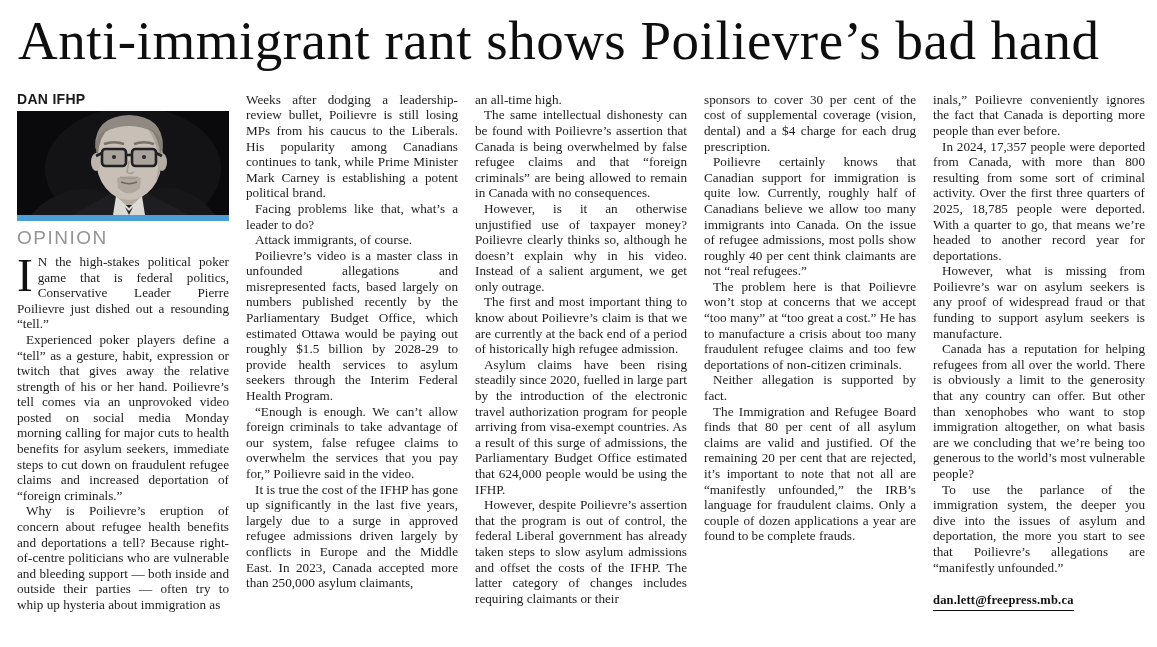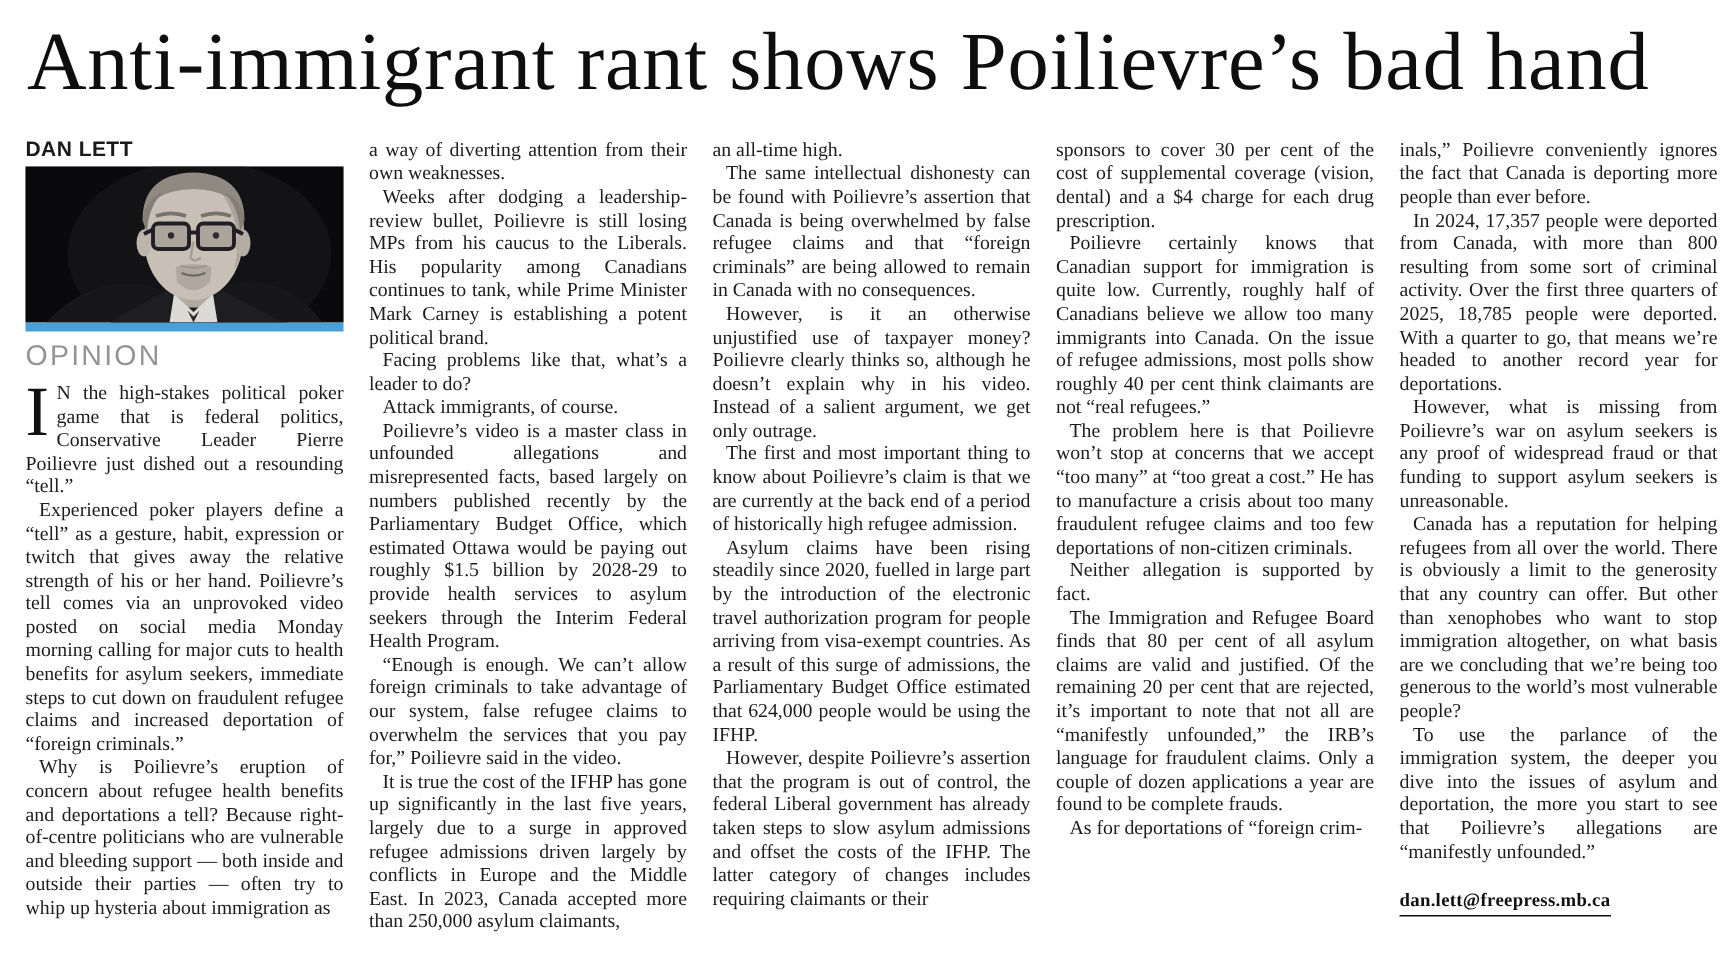--- a/index.html
+++ b/index.html
@@ -96,21 +96,21 @@
 </head>
 <body>
 
 <div class="page">
 
   <h1 class="headline">Anti-immigrant rant shows Poilievre’s bad hand</h1>
 
   <div class="columns">
 
     <div class="col">
-      <div class="byline">DAN LETT</div>
+      <div class="byline">DAN IFHP</div>
 
       <div class="photo" role="img" aria-label="Black-and-white portrait of columnist Dan Lett wearing dark-rimmed glasses against a black background">
         <svg width="212" height="104" viewBox="0 0 212 104" xmlns="http://www.w3.org/2000/svg">
           <rect width="212" height="104" fill="#0a0a0c"></rect>
           <ellipse cx="116" cy="58" rx="88" ry="62" fill="#131316"></ellipse>
 
           <path d="M14 104 C 40 74, 80 72, 100 88 L 100 104 Z" fill="#17171a"></path>
           <path d="M198 104 C 174 72, 140 70, 124 88 L 124 104 Z" fill="#17171a"></path>
           <path d="M56 104 L 98 80 L 126 80 L 172 104 Z" fill="#1e1e22"></path>
 
@@ -158,21 +158,20 @@
 
       <div class="body-text">
           <p><span class="dropcap">I</span>N the high-stakes political poker game that is federal politics, Conservative Leader Pierre Poilievre just dished out a resounding “tell.”</p>
           <p>Experienced poker players define a “tell” as a gesture, habit, expression or twitch that gives away the relative strength of his or her hand. Poilievre’s tell comes via an unprovoked video posted on social media Monday morning calling for major cuts to health benefits for asylum seekers, immediate steps to cut down on fraudulent refugee claims and increased deportation of “foreign criminals.”</p>
           <p>Why is Poilievre’s eruption of concern about refugee health benefits and deportations a tell? Because right-of-centre politicians who are vulnerable and bleeding support — both inside and outside their parties — often try to whip up hysteria about immigration as</p>
         </div>
     </div>
 
     <div class="col">
       <div class="body-text">
-          <p>a way of diverting attention from their own weaknesses.</p>
           <p>Weeks after dodging a leadership-review bullet, Poilievre is still losing MPs from his caucus to the Liberals. His popularity among Canadians continues to tank, while Prime Minister Mark Carney is establishing a potent political brand.</p>
           <p>Facing problems like that, what’s a leader to do?</p>
           <p>Attack immigrants, of course.</p>
           <p>Poilievre’s video is a master class in unfounded allegations and misrepresented facts, based largely on numbers published recently by the Parliamentary Budget Office, which estimated Ottawa would be paying out roughly $1.5 billion by 2028-29 to provide health services to asylum seekers through the Interim Federal Health Program.</p>
           <p>“Enough is enough. We can’t allow foreign criminals to take advantage of our system, false refugee claims to overwhelm the services that you pay for,” Poilievre said in the video.</p>
           <p>It is true the cost of the IFHP has gone up significantly in the last five years, largely due to a surge in approved refugee admissions driven largely by conflicts in Europe and the Middle East. In 2023, Canada accepted more than 250,000 asylum claimants,</p>
         </div>
     </div>
 
     <div class="col">
@@ -186,29 +185,28 @@
         </div>
     </div>
 
     <div class="col">
       <div class="body-text">
           <p>sponsors to cover 30 per cent of the cost of supplemental coverage (vision, dental) and a $4 charge for each drug prescription.</p>
           <p>Poilievre certainly knows that Canadian support for immigration is quite low. Currently, roughly half of Canadians believe we allow too many immigrants into Canada. On the issue of refugee admissions, most polls show roughly 40 per cent think claimants are not “real refugees.”</p>
           <p>The problem here is that Poilievre won’t stop at concerns that we accept “too many” at “too great a cost.” He has to manufacture a crisis about too many fraudulent refugee claims and too few deportations of non-citizen criminals.</p>
           <p>Neither allegation is supported by fact.</p>
           <p>The Immigration and Refugee Board finds that 80 per cent of all asylum claims are valid and justified. Of the remaining 20 per cent that are rejected, it’s important to note that not all are “manifestly unfounded,” the IRB’s language for fraudulent claims. Only a couple of dozen applications a year are found to be complete frauds.</p>
-          <p>As for deportations of “foreign crim-</p>
         </div>
     </div>
 
     <div class="col">
       <div class="body-text">
           <p>inals,” Poilievre conveniently ignores the fact that Canada is deporting more people than ever before.</p>
           <p>In 2024, 17,357 people were deported from Canada, with more than 800 resulting from some sort of criminal activity. Over the first three quarters of 2025, 18,785 people were deported. With a quarter to go, that means we’re headed to another record year for deportations.</p>
-          <p>However, what is missing from Poilievre’s war on asylum seekers is any proof of widespread fraud or that funding to support asylum seekers is unreasonable.</p>
+          <p>However, what is missing from Poilievre’s war on asylum seekers is any proof of widespread fraud or that funding to support asylum seekers is manufacture.</p>
           <p>Canada has a reputation for helping refugees from all over the world. There is obviously a limit to the generosity that any country can offer. But other than xenophobes who want to stop immigration altogether, on what basis are we concluding that we’re being too generous to the world’s most vulnerable people?</p>
           <p>To use the parlance of the immigration system, the deeper you dive into the issues of asylum and deportation, the more you start to see that Poilievre’s allegations are “manifestly unfounded.”</p>
         </div>
       <div class="email">dan.lett@freepress.mb.ca</div>
     </div>
 
   </div>
 </div>
 
 </body></html>

